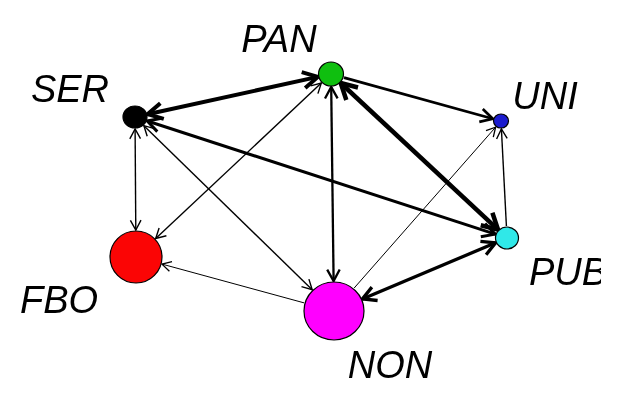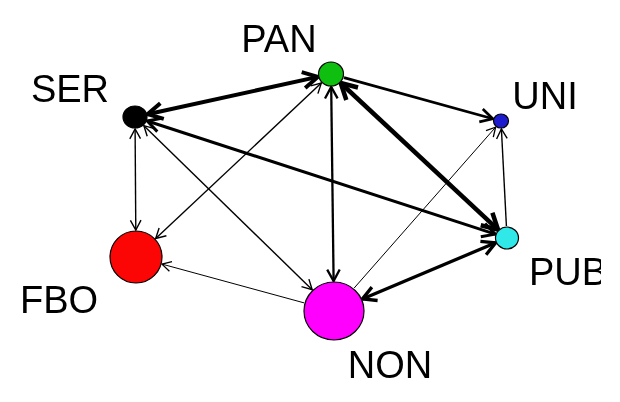--- a/index.html
+++ b/index.html
@@ -1,17 +1,17 @@
 <!DOCTYPE html>
 <html><head>
 <meta charset="utf-8">
 <style>
   html,body{margin:0;padding:0;background:#ffffff;}
   .figure{position:relative;width:601px;height:402px;background:#ffffff;overflow:hidden;
-          font-family:"Liberation Sans",sans-serif;}
+          font-family:"Liberation Sans",sans-serif;font-style:italic;}
   svg{display:block;}
   text{font-family:"Liberation Sans",sans-serif;}
 </style>
 </head>
 <body>
 
 <div class="figure">
   <svg width="620" height="402" viewBox="0 0 620 402">
       <g>
         <line x1="147.6" y1="114.2" x2="317.8" y2="76.9" stroke="#000000" stroke-width="4"></line>

